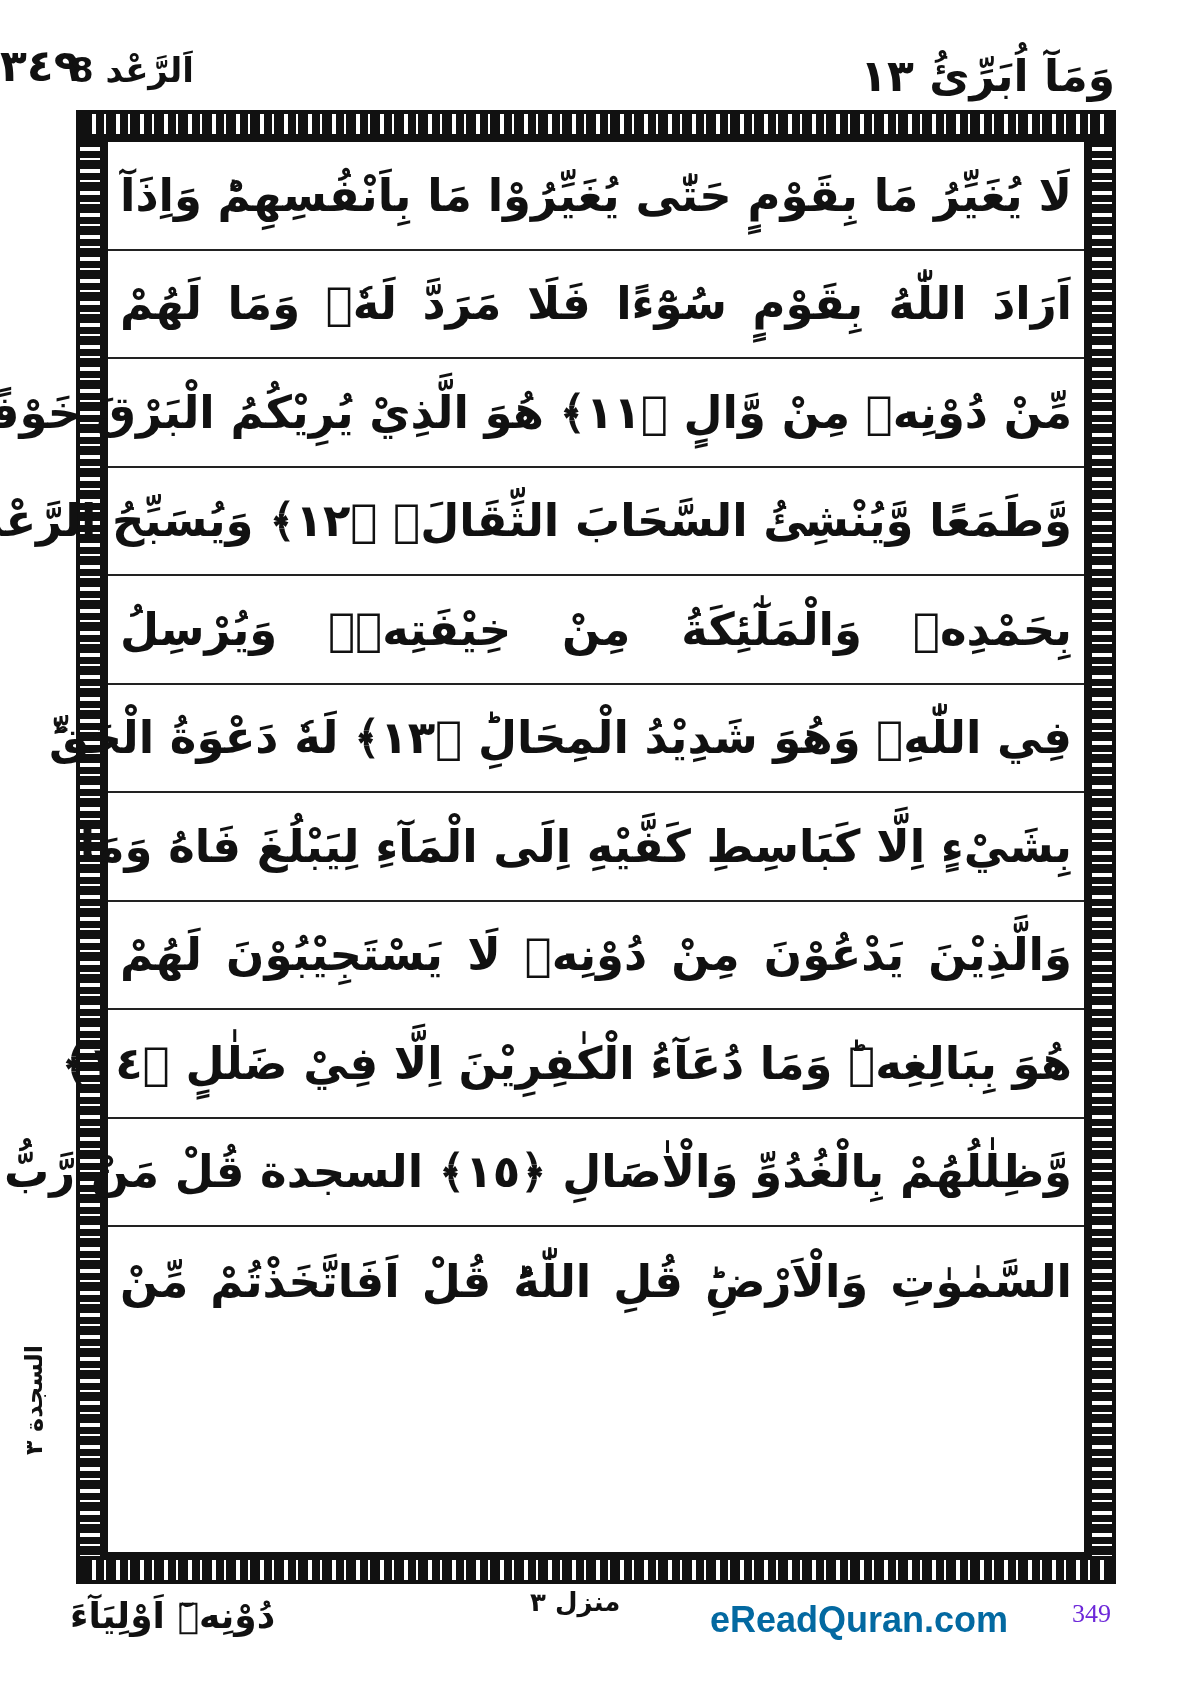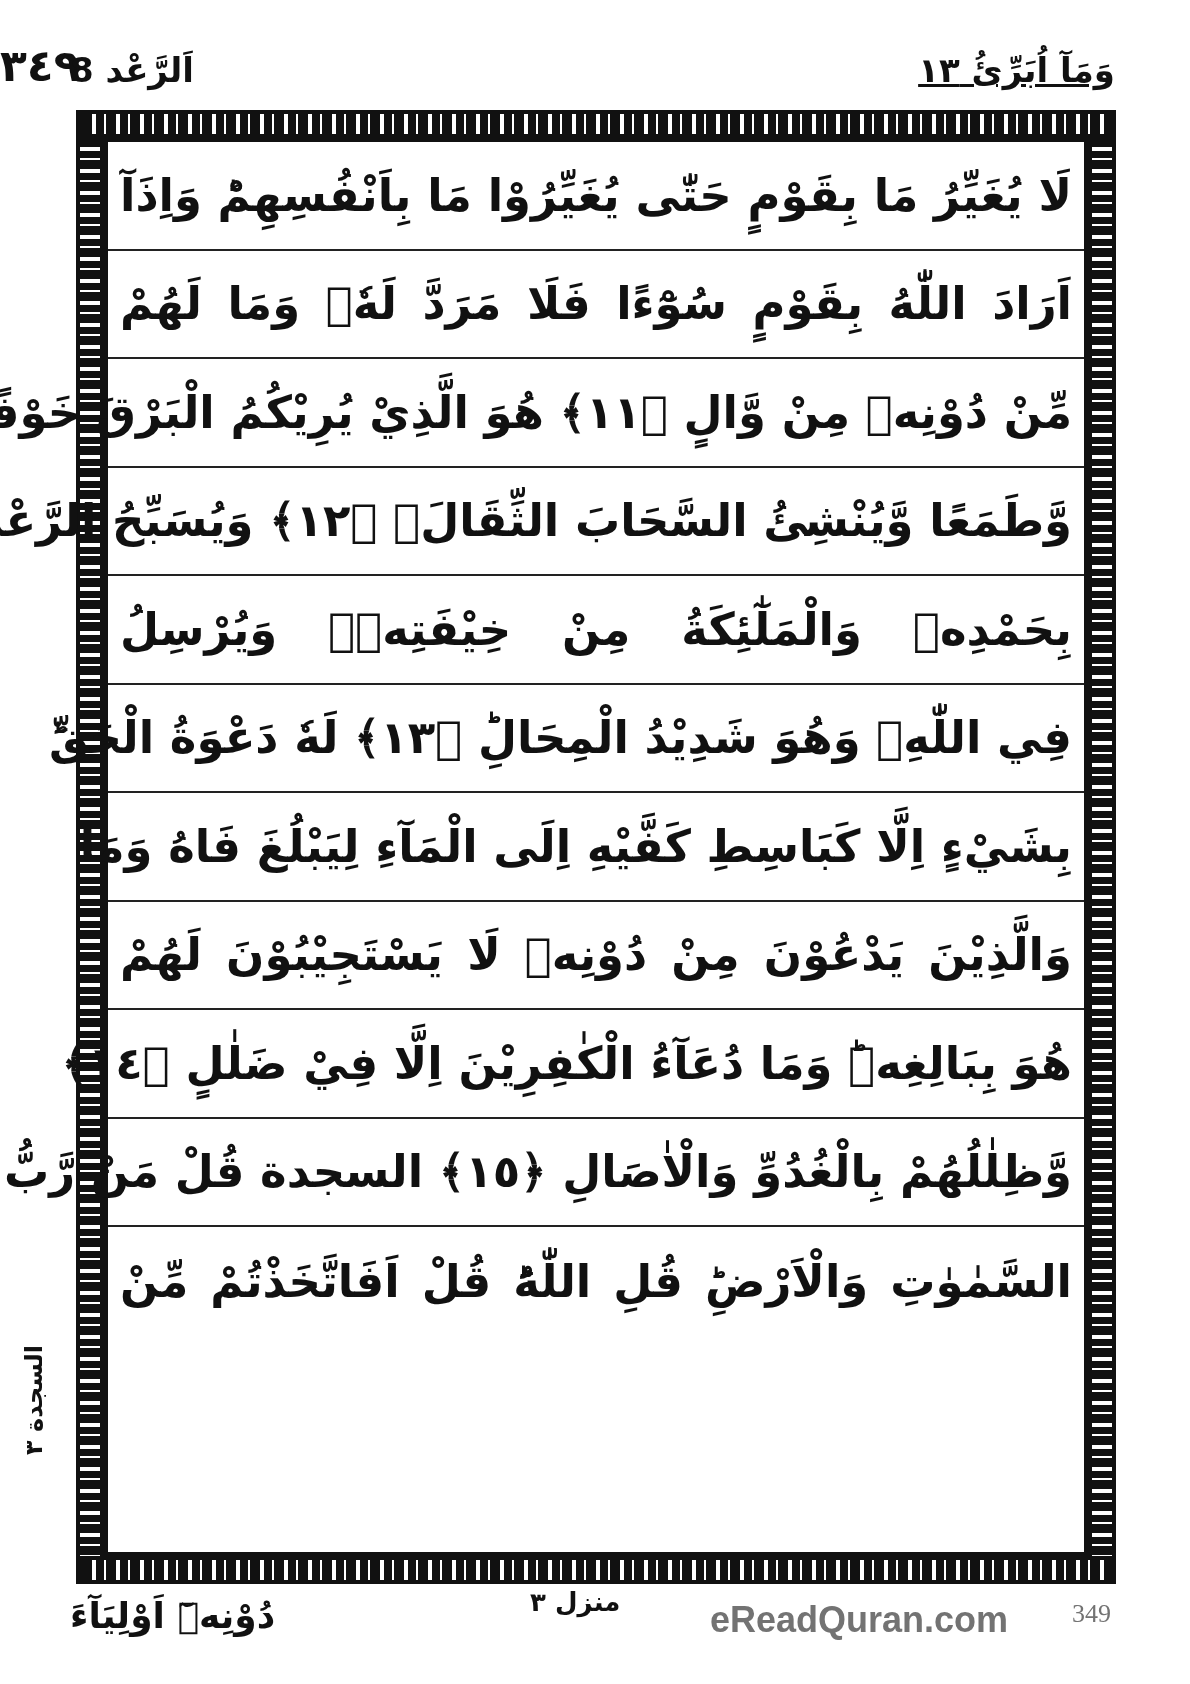--- a/index.html
+++ b/index.html
@@ -1,19 +1,19 @@
 <!DOCTYPE html>
 <html><head>
   <meta charset="utf-8">
   <style>
     html, body { margin: 0; padding: 0; background: #ffffff; }
     body { width: 1190px; height: 1684px; position: relative; overflow: hidden; font-family: "DejaVu Sans", sans-serif; color: #111; }
     .header { position: absolute; left: 0; top: 40px; width: 1190px; height: 70px; }
     .hdr { position: absolute; top: 10px; font-family: "DejaVu Sans", sans-serif; font-weight: bold; direction: rtl; white-space: nowrap; }
-    .hdr-right { right: 75px; font-size: 34px; text-decoration: underline; }
+    .hdr-right { right: 75px; font-size: 44px; }
     .hdr-center { left: 0; right: 0; text-align: left; font-size: 44px; top: 0; }
     .hdr-left { left: 70px; font-size: 34px; }
 
     .frame { position: absolute; left: 76px; top: 110px; width: 1040px; height: 1474px; background: #111; box-sizing: border-box; }
     .frame-orn-top, .frame-orn-bottom { position: absolute; left: 6px; right: 6px; height: 20px;
       background: repeating-linear-gradient(90deg, #111 0 10px, #fff 10px 14px, #111 14px 22px, #fff 22px 24px); }
     .frame-orn-top { top: 4px; }
     .frame-orn-bottom { bottom: 4px; }
     .frame-orn-left, .frame-orn-right { position: absolute; top: 28px; bottom: 28px; width: 20px;
       background: repeating-linear-gradient(180deg, #111 0 9px, #fff 9px 13px, #111 13px 20px, #fff 20px 22px); }
@@ -22,22 +22,22 @@
     .inner { position: absolute; left: 30px; top: 30px; right: 30px; bottom: 30px; background: #fff; border: 2px solid #111; box-sizing: border-box; }
     .line { height: 108.5px; border-bottom: 2px solid #222; box-sizing: border-box; display: flex; align-items: center; justify-content: flex-end; padding: 0 12px; }
     .line:last-child { border-bottom: none; }
     .line-text { direction: rtl; font-family: "DejaVu Sans", sans-serif; font-weight: bold; font-size: 45px; white-space: nowrap; text-align: justify; text-align-last: justify; width: 100%; letter-spacing: 0px; line-height: 1.4; }
 
     .side-note { position: absolute; left: 20px; top: 1330px; width: 40px; height: 140px; writing-mode: vertical-rl; transform: rotate(180deg); font-size: 24px; font-weight: bold; direction: rtl; text-align: center; }
 
     .footer { position: absolute; left: 0; top: 1595px; width: 1190px; height: 60px; }
     .ftr-catchword { position: absolute; left: 70px; top: 0; font-size: 36px; font-weight: bold; direction: rtl; }
     .ftr-manzil { position: absolute; left: 530px; top: -8px; font-size: 26px; font-weight: bold; direction: rtl; }
-    .ftr-site { position: absolute; left: 710px; top: 4px; font-family: "Liberation Sans", sans-serif; font-size: 36px; font-weight: bold; color: #737373; }
-    .ftr-page { position: absolute; left: 1072px; top: 4px; font-family: "Liberation Serif", serif; font-size: 26px; color: #737373; }
+    .ftr-site { position: absolute; left: 710px; top: 4px; font-family: "Liberation Sans", sans-serif; font-size: 36px; font-weight: bold; color: #0369a1; }
+    .ftr-page { position: absolute; left: 1072px; top: 4px; font-family: "Liberation Serif", serif; font-size: 26px; color: #6d28d9; }
   </style>
 </head>
 <body>
 
 <div class="header">
   <div class="hdr hdr-right">وَمَآ اُبَرِّئُ ١٣</div>
   <div class="hdr hdr-center">٣٤٩</div>
   <div class="hdr hdr-left">اَلرَّعْد 8</div>
 </div>
 

